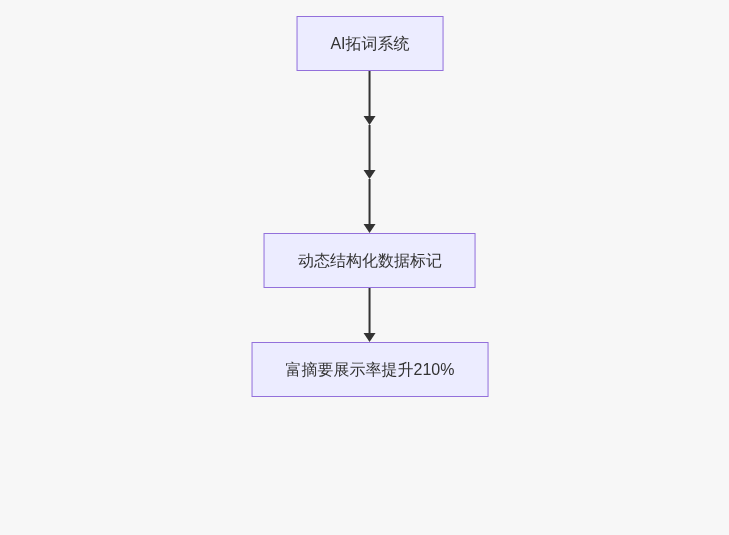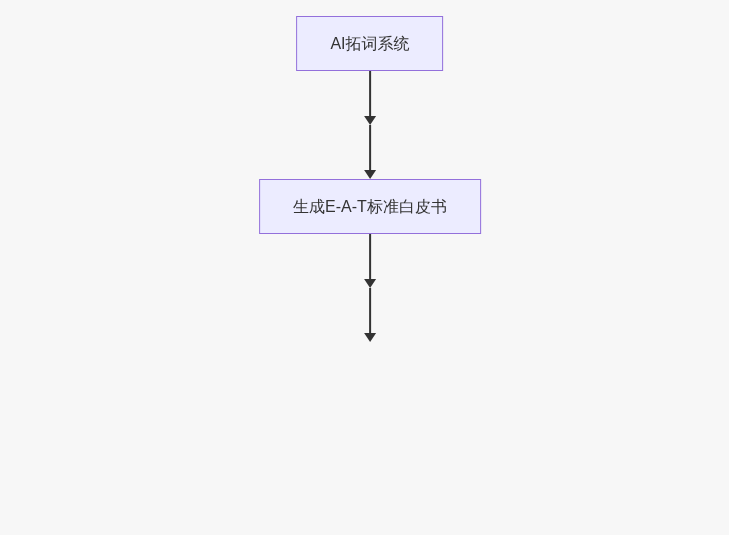--- a/index.html
+++ b/index.html
@@ -78,28 +78,29 @@
       <div class="line"></div>
       <div class="head"></div>
     </div>
 
 
     <div class="connector">
       <div class="line"></div>
       <div class="head"></div>
     </div>
 
-    <div class="node">生成E-A-T标准白皮书</div>
 
     <div class="connector">
       <div class="line"></div>
       <div class="head"></div>
     </div>
 
+    <div class="node">动态结构化数据标记</div>
 
     <div class="connector">
       <div class="line"></div>
       <div class="head"></div>
     </div>
 
+    <div class="node">富摘要展示率提升210%</div>
 
   </div>
 </div>
 
 </body></html>

